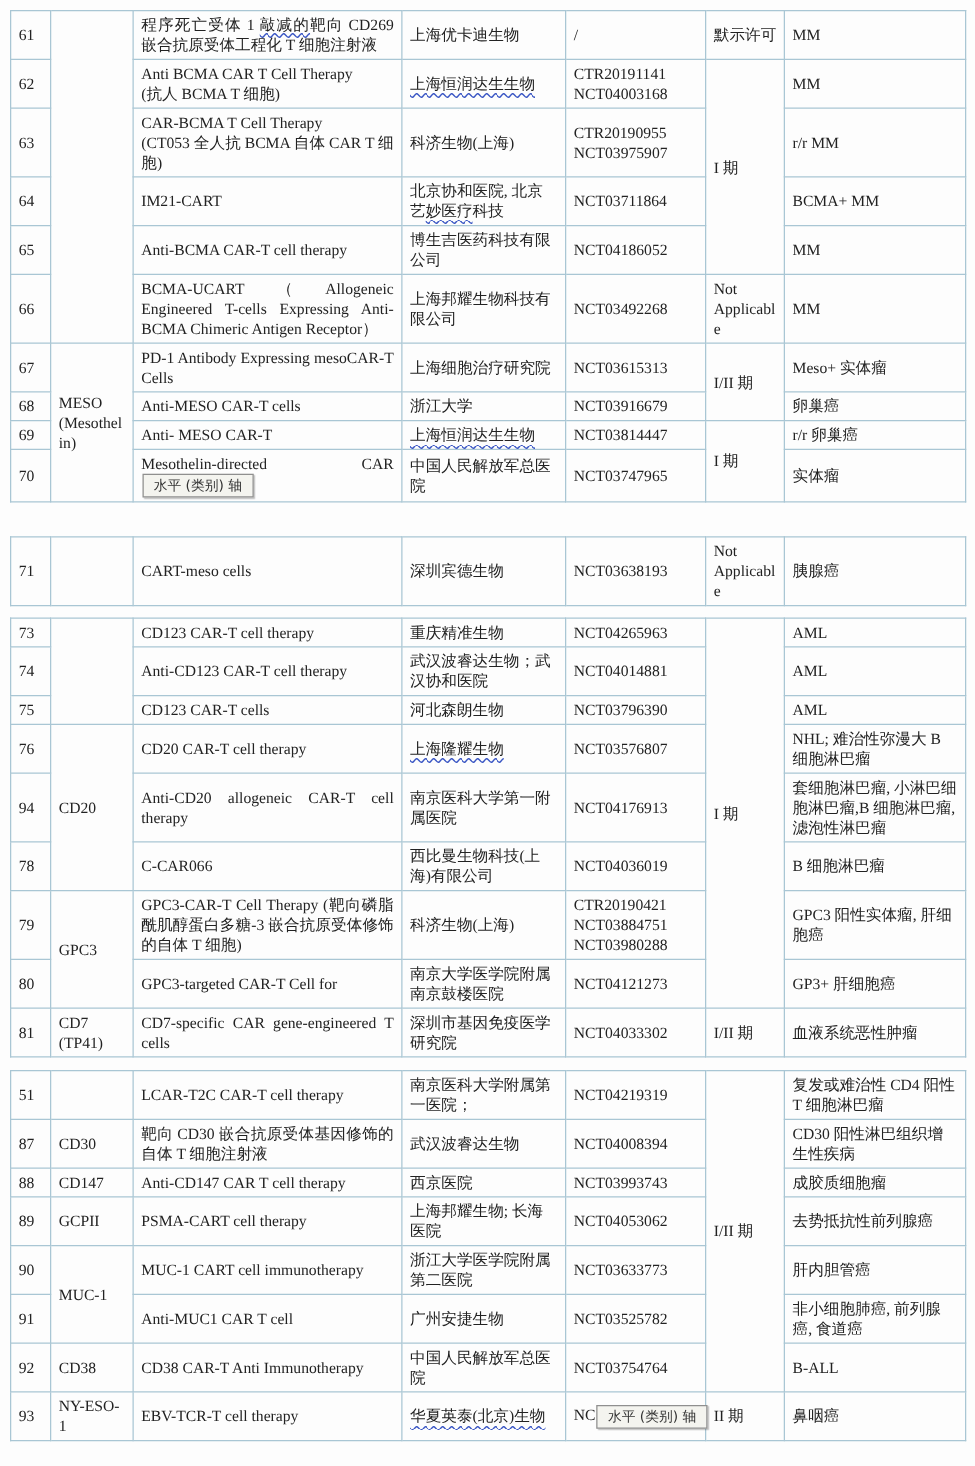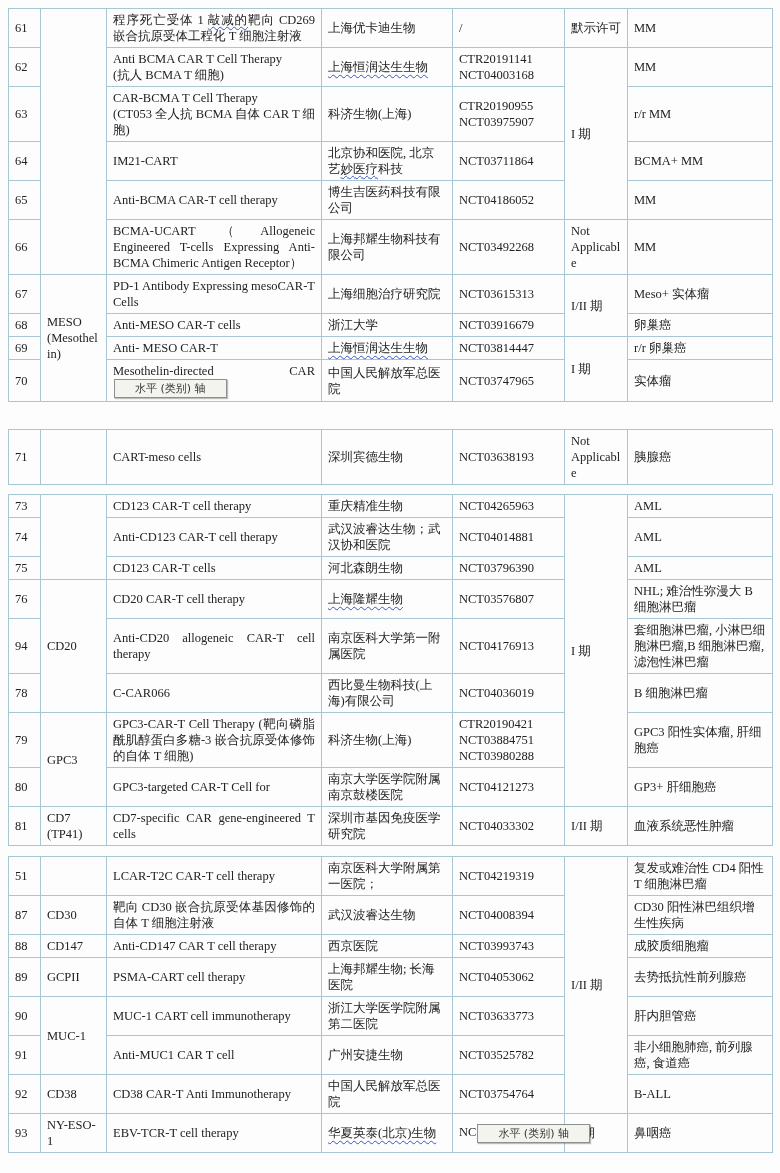--- a/index.html
+++ b/index.html
@@ -26,21 +26,21 @@
     text-underline-offset:3px;
     margin-top:31px;
   }
   .squiggle {
     text-decoration:underline wavy #3a56c4 1px;
     text-underline-offset:2px;
   }
   .tooltip {
     display:inline-block; position:relative; z-index:5;
     background:#f4f4ef; border:1px solid #8f8f8f;
-    padding:0 20px; margin-left:1px;
+    padding:0 8px; margin-left:1px;
     font-size:11px; line-height:17px; color:#333;
     font-family:"DejaVu Sans", sans-serif;
     box-shadow:1px 1px 1px rgba(0,0,0,0.25);
     white-space:nowrap; vertical-align:middle;
   }
 </style>
 </head>
 <body>
 
 <div class="page">

